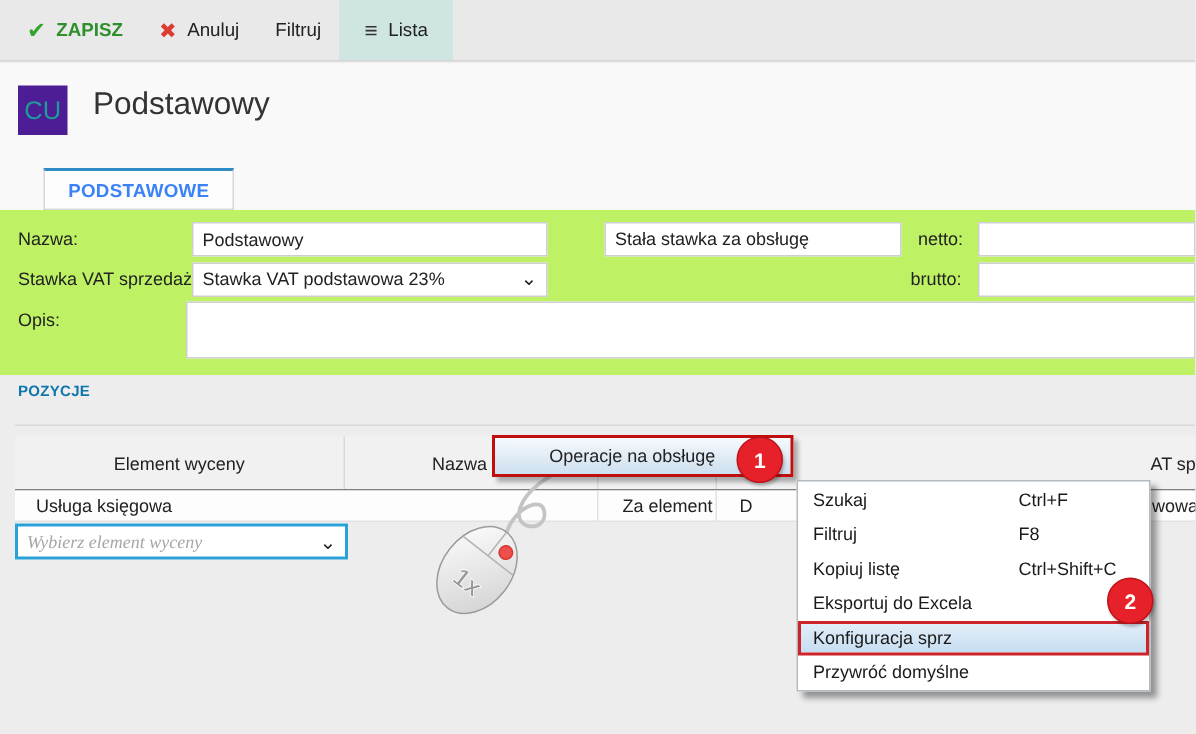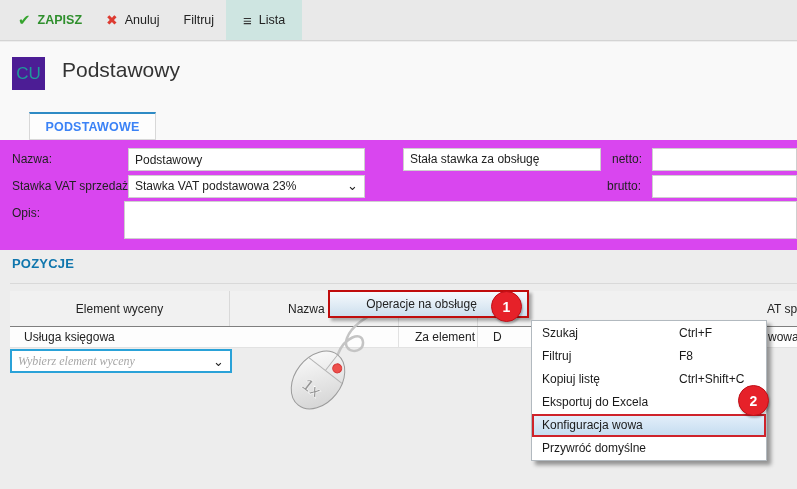--- a/index.html
+++ b/index.html
@@ -27,30 +27,30 @@
   .doc-title { position:absolute; left:62px; top:16px; font-size:21px; color:#333; }
 
   
   .tab-strip { position:absolute; left:0; top:105px; width:797px; height:35px; background:#f9f9f9; }
   .tab { position:absolute; left:0; top:7px; width:127px; height:28px;
          background:#fdfdfd; border:1px solid #d8d8d8; border-top:2px solid #2e8bc5;
          color:#3b82f6; font-weight:bold; font-size:12.5px;
          display:flex; align-items:center; justify-content:center; letter-spacing:.2px;margin-left:29px; }
 
   
-  .form-area { position:absolute; left:0; top:140px; width:797px; height:110px; background:#d946ef; }
+  .form-area { position:absolute; left:0; top:140px; width:797px; height:110px; background:#bef264; }
   .lbl { position:absolute; font-size:12px; color:#222; white-space:nowrap; }
   .field { position:absolute; background:#fff; border:1px solid #cfcfcf; font-size:12px; color:#222;
            padding:3px 6px; white-space:nowrap; overflow:hidden; }
   .sel { padding-right:32px; }
   .sel .chev, .picker .chev { position:absolute; right:6px; top:2px; font-size:13px; color:#222; }
 
   
   .positions { position:absolute; left:0; top:250px; width:797px; height:239px; }
-  .sec-heading { position:absolute; left:12px; top:6px; color:#0f76ad; font-weight:bold; font-size:13px; letter-spacing:.2px; }
+  .sec-heading { position:absolute; left:12px; top:6px; color:#0f76ad; font-weight:bold; font-size:10px; letter-spacing:.2px; }
   .sec-rule { position:absolute; left:10px; top:33px; width:787px; height:1px; background:#d9d9d9; }
 
   .thead { position:absolute; left:10px; top:41px; width:787px; height:36px;
            background:#f1f1f1; border-bottom:1px solid #7f7f7f; font-size:12px; color:#222; }
   .th-cell1 { position:absolute; left:0; top:0; width:220px; height:100%;
               border-right:1px solid #d9d9d9; display:flex; align-items:center; justify-content:center; }
   .th-frag2 { position:absolute; left:278px; top:0; height:100%; display:flex; align-items:center; }
   .th-fragR { position:absolute; left:757px; top:0; height:100%; display:flex; align-items:center; white-space:nowrap; }
   .vline { position:absolute; top:0; width:1px; height:100%; background:#d9d9d9; }
 
@@ -200,21 +200,21 @@
       <span class="sc">F8</span>
     </div>
     <div class="mi">
       <span>Kopiuj listę</span>
       <span class="sc">Ctrl+Shift+C</span>
     </div>
     <div class="mi">
       <span>Eksportuj do Excela</span>
     </div>
     <div class="mi mi-hl">
-      <span>Konfiguracja wowa</span>
+      <span>Konfiguracja sprz</span>
     </div>
     <div class="mi">
       <span>Przywróć domyślne</span>
     </div>
   </div>
   <div class="num-badge badge-2">2</div>
 
 </div>
 
 </body></html>

